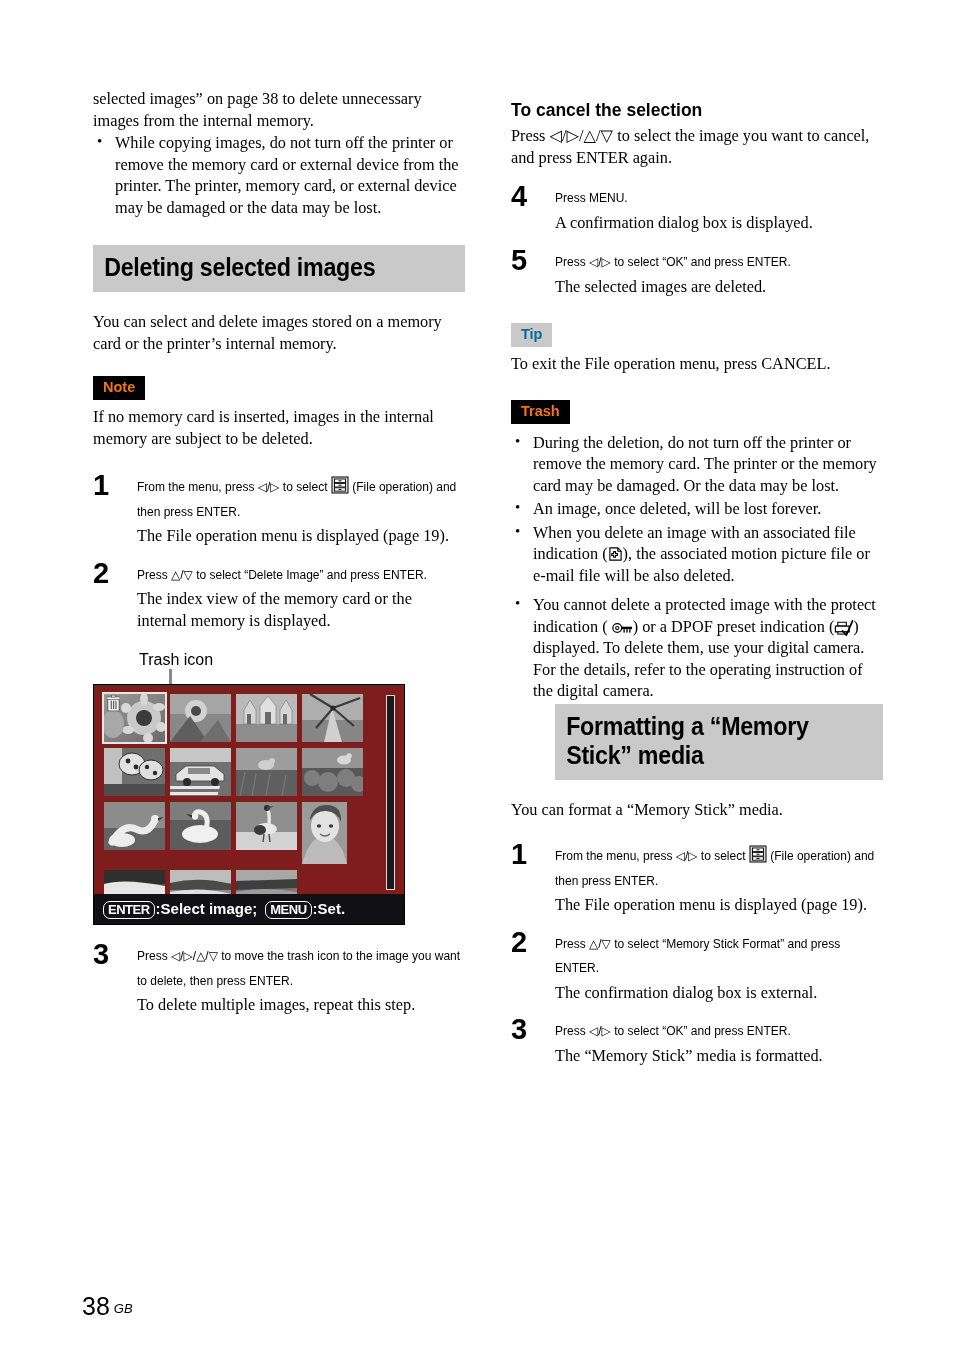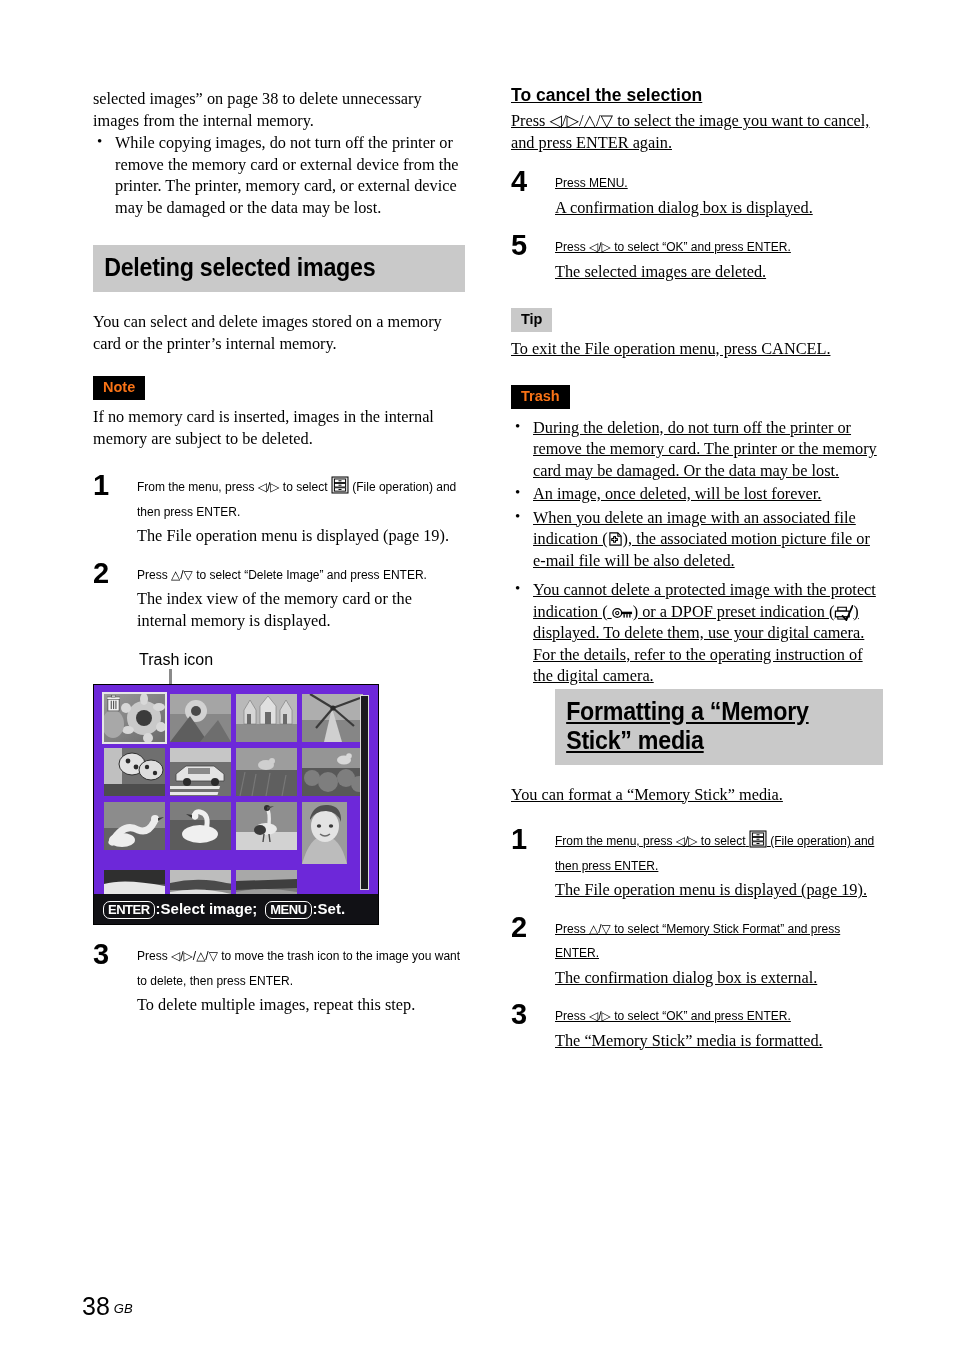--- a/index.html
+++ b/index.html
@@ -9,21 +9,21 @@
     background: #ffffff;
     font-family: "Liberation Serif", serif;
     color: #000;
     position: relative;
     overflow: hidden;
   }
   .page { position:absolute; inset:0; }
 
   .col { position:absolute; width:372px; }
   .col-left  { left:93px;  top:88px; }
-  .col-right { left:511px; top:84px;text-decoration:underline; }
+  .col-right { left:511px; top:99px; }
 
   
   .body-text {
     font-family:"Liberation Serif", serif;
     font-size:16.3px;
     line-height:21.5px;
     text-align:left;
   }
 
   
@@ -59,21 +59,21 @@
   
   .label-box {
     display:inline-block;
     font-family:"Liberation Sans", sans-serif;
     font-weight:bold;
     font-size:14.5px;
     line-height:17px;
     padding:3px 10px 4px 10px;
   }
   .label-dark { background:#000; color:#f97316; }
-  .label-gray { background:#c9c9c9; color:#000000; }
+  .label-gray { background:#c9c9c9; color:#0369a1; }
 
   
   .step { position:relative; padding-left:44px; margin-top:14px; }
   .step .num {
     position:absolute; left:0; top:-6px;
     font-family:"Liberation Sans", sans-serif;
     font-weight:bold;
     font-size:29px;
     line-height:32px;
   }
@@ -113,22 +113,22 @@
     margin-left:46px;
   }
   .leader {
     position:absolute;
     left:76px; top:19px;
     width:3px; height:36px;
     background:#8a8a8a;
   }
   .lcd {
     position:relative;
-    width:286px; height:241px;
-    background:#6d28d9;
+    width:312px; height:241px;
+    background:#7f1d1d;
     border:1px solid #000;
     margin-top:14px;
   }
   .grid {
     position:absolute;
     left:10px; top:9px;
     width:270px;
   }
   .grow { display:flex; gap:5px; margin-bottom:6px; height:48px; }
   .cell { width:61px; height:48px; position:relative; overflow:hidden; background:#777; }

